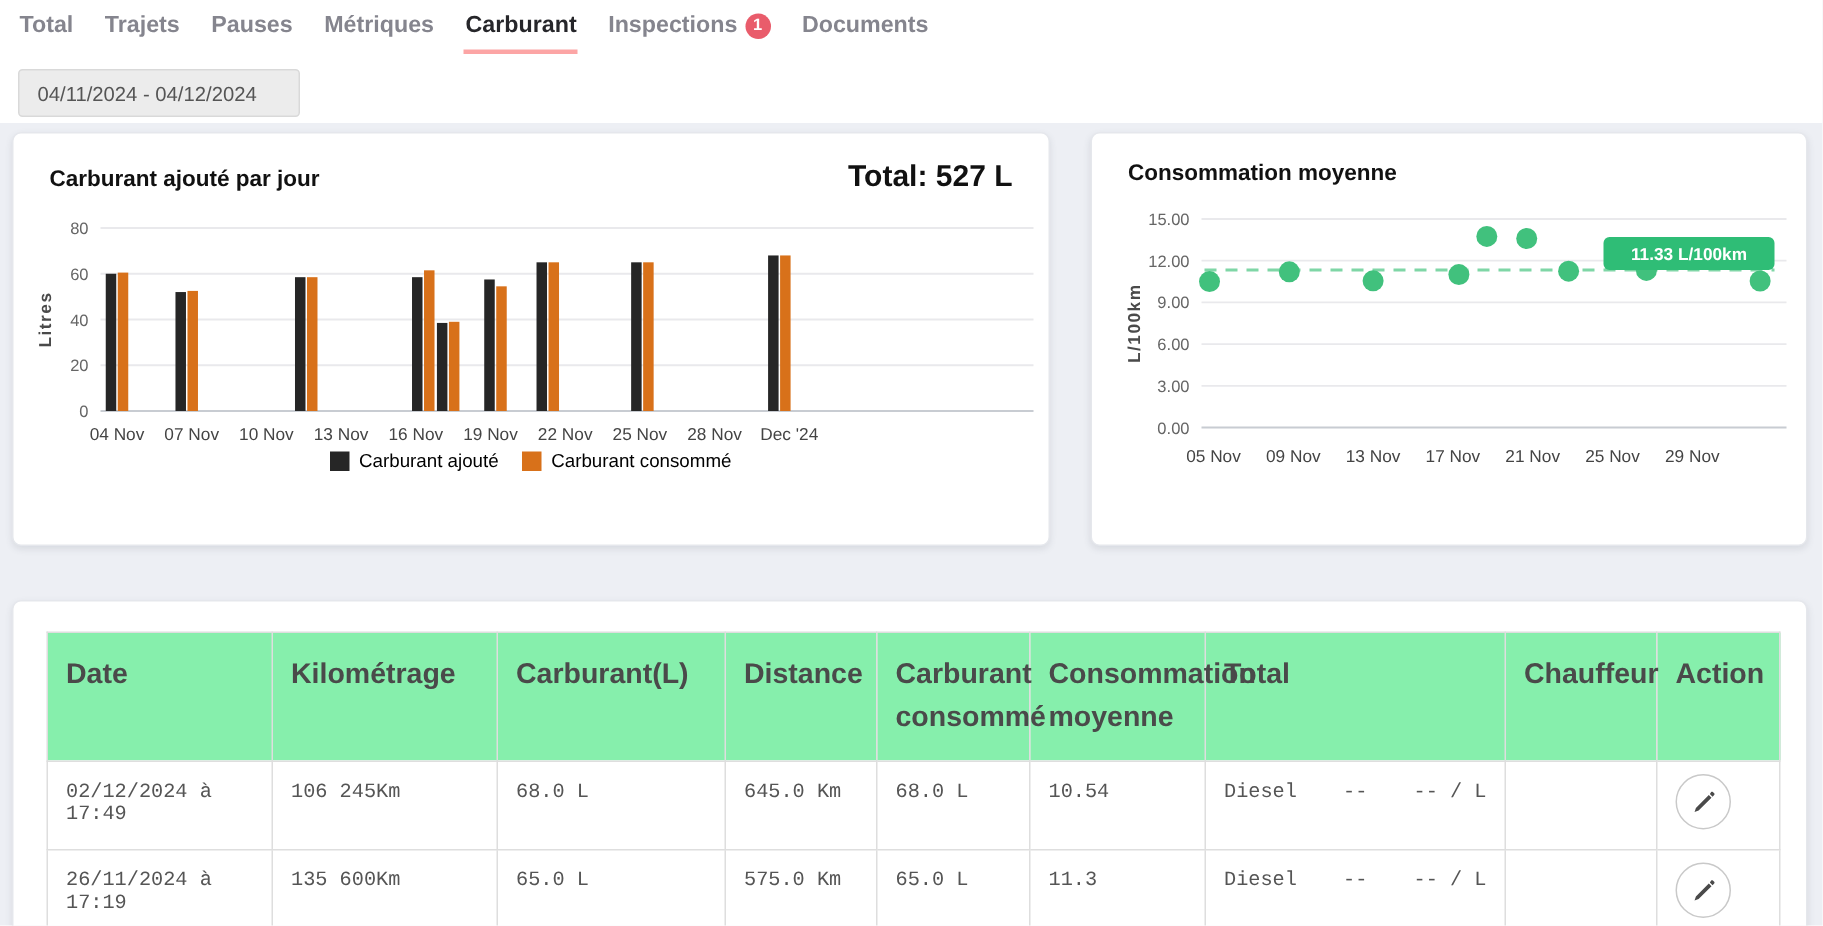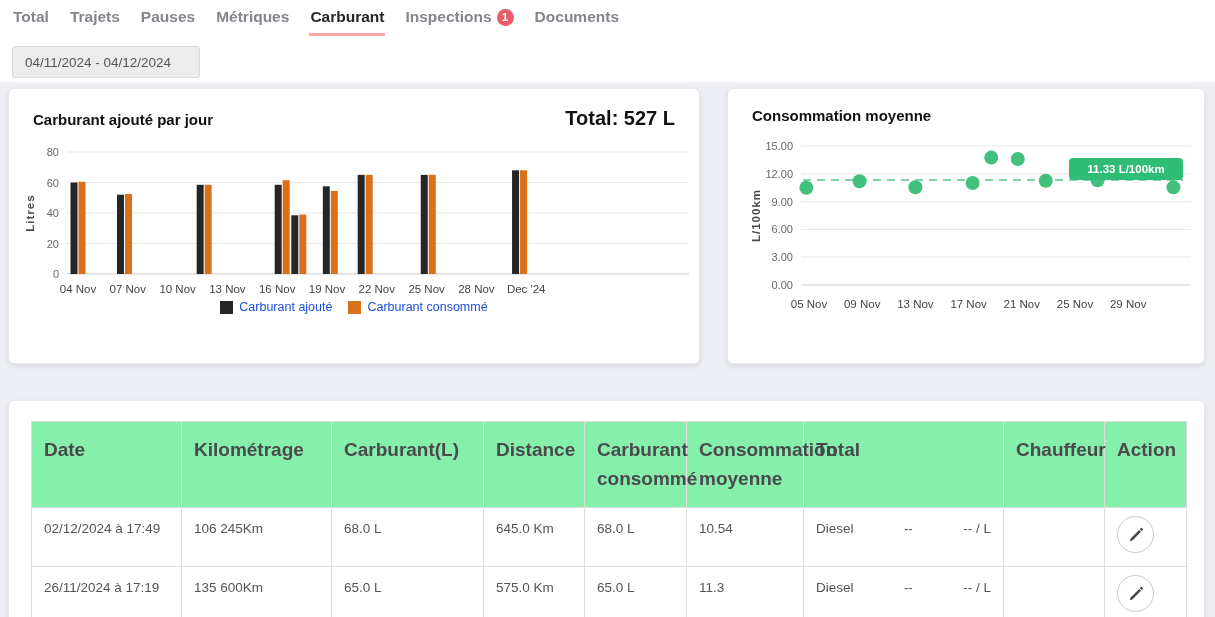--- a/index.html
+++ b/index.html
@@ -27,29 +27,29 @@
   .panel-total { font-size:20px; font-weight:700; color:#111; }
   .chart-panel-1 svg { display:block; margin:4px 0 0 14px; }
   .chart-panel-2 svg { display:block; margin:4px 0 0 18px; }
 
   svg text.tick { font:11px "Liberation Sans","DejaVu Sans",sans-serif; fill:#666; }
   svg text.tick.x { font-size:11.5px; fill:#444; }
   svg text.axis-label { font:700 11.5px "Liberation Sans","DejaVu Sans",sans-serif; fill:#4a4a4a; letter-spacing:1px; }
   svg text.badge-text { font:700 11.5px "Liberation Sans","DejaVu Sans",sans-serif; fill:#fff; }
 
   .legend { display:flex; justify-content:center; gap:16px; margin-top:2px; }
-  .legend-item { display:flex; align-items:center; gap:6px; font-size:12.5px; color:#1d4ed8; }
+  .legend-item { display:flex; align-items:center; gap:6px; font-size:12.5px; color:#000000; }
   .legend-swatch { width:13px; height:13px; display:inline-block; }
 
   
   .table-panel { margin-top:36px; padding:20px 22px; height:400px; }
   table { border-collapse:collapse; table-layout:fixed; width:1155px; font-size:13.5px; color:#555; }
   th, td { border:1px solid #dedede; text-align:left; vertical-align:top; padding:13px 12px; }
   th { background:#86efac; font-weight:700; color:#4a4a4a; font-size:19px; line-height:1.55; }
-  td { height:50px; background:#fff; }
+  td { height:50px; background:#fff;font-family:Liberation Mono, monospace; }
   .cout-cell { display:flex; justify-content:space-between; }
   .edit-btn { width:37px; height:37px; border-radius:50%; border:1px solid #c9c9c9; background:#fff; cursor:pointer;
     display:flex; align-items:center; justify-content:center; margin-top:-5px; }
 </style>
 </head>
 <body>
 
 <div class="header">
   <nav class="tabs">
     <div class="tab">Total</div>

